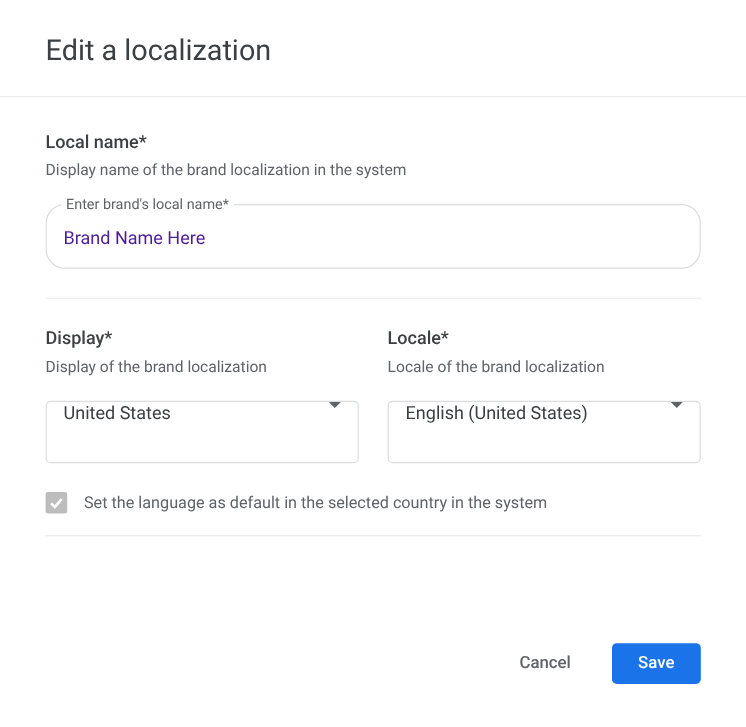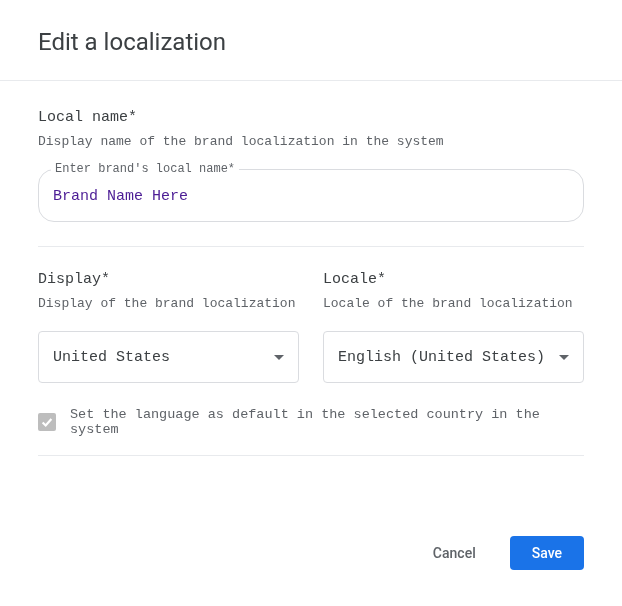--- a/index.html
+++ b/index.html
@@ -26,21 +26,20 @@
     }
     .dialog-title {
       font-size: 24px;
       font-weight: 400;
       color: #3c4043;
       letter-spacing: 0;
     }
     .dialog-body {
       padding: 28px 38px 0 38px;
       flex: 1;
-      font-family: Liberation Mono, monospace;
     }
     .section-label {
       font-size: 15px;
       font-weight: 500;
       color: #3c4043;
       margin-bottom: 8px;
     }
     .section-hint {
       font-size: 13px;
       color: #5f6368;
@@ -83,21 +82,21 @@
     }
     .col {
       flex: 1;
     }
     .select-outer {
       position: relative;
       border: 1px solid #dadce0;
       border-radius: 4px;
       height: 52px;
       display: flex;
-      align-items: center;
+      align-items: flex-start;
       padding: 0 14px;
       cursor: pointer;
       margin-top: 10px;
     }
     .select-value {
       flex: 1;
       font-size: 15px;
       color: #3c4043;
     }
     .select-caret {

